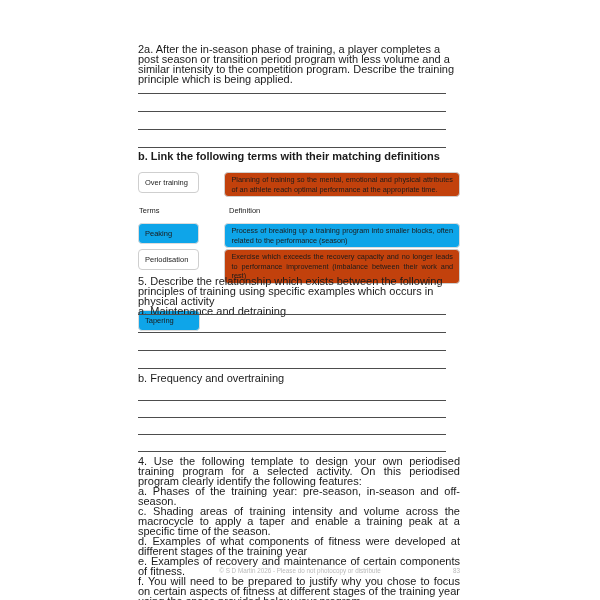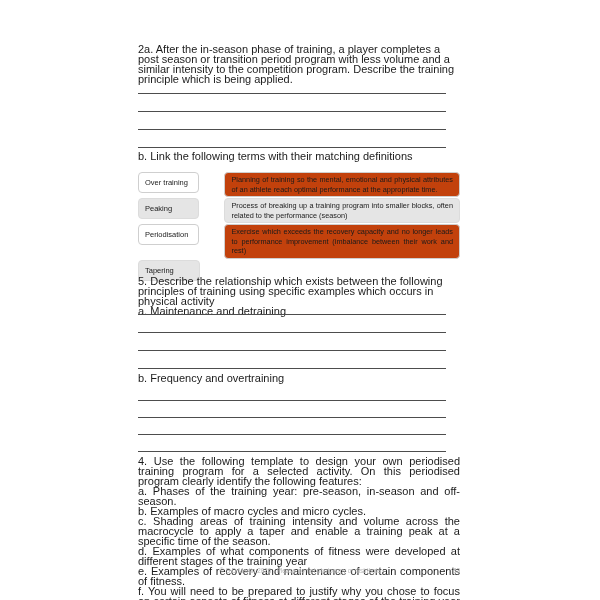--- a/index.html
+++ b/index.html
@@ -49,22 +49,23 @@
     min-height: 19px;
     padding: 2px 6px;
     border: 1px solid #cfcfcf;
     border-radius: 4px;
     background: #c2410c;
     font-size: 7.3px;
     line-height: 9.5px;
     text-align: justify;
   }
   .shaded {
-    background: #e5e5e5;
+    background: #0ea5e9;
     border-color: #dcdcdc;
+    margin-top: 25px;
   }
   .col-headers {
     display: flex;
     font-size: 7.5px;
     line-height: 10px;
   }
   .col-headers .terms-h { width: 90px; }
 
   .q4-item { text-align: justify; }
 
@@ -88,21 +89,21 @@
 
   <div class="abs bodytext" style="left:138px; top:44px; width:322px;">2a. After the in-season phase of training, a player completes a post season or transition period program with less volume and a similar intensity to the competition program. Describe the training principle which is being applied.</div>
 
   <div class="abs lines" style="left:138px; top:76px;">
     <div class="ans-line h17"></div>
     <div class="ans-line h17"></div>
     <div class="ans-line h17"></div>
     <div class="ans-line h17"></div>
   </div>
 
-  <div class="abs bodytext" style="left:138px; top:151px; width:322px;">b. Link the following terms with their matching definitions</div>
+  <div class="abs bodytext" style="left:138px; top:151px; width:322px;font-weight:bold;">b. Link the following terms with their matching definitions</div>
 
   <div class="abs col-headers" style="left:139px; top:162px; width:322px;margin-top:44px;">
     <div class="terms-h">Terms</div>
     <div>Definition</div>
   </div>
 
   <div class="abs" style="left:138px; top:172px; width:322px;">
     <div class="match-row">
       <div class="term-box">Over training</div>
       <div class="def-box">Planning of training so the mental, emotional and physical attributes of an athlete reach optimal performance at the appropriate time.</div>
@@ -137,21 +138,20 @@
   <div class="abs lines" style="left:138px; top:384px;">
     <div class="ans-line h16"></div>
     <div class="ans-line h16"></div>
     <div class="ans-line h16"></div>
     <div class="ans-line h16"></div>
   </div>
 
   <div class="abs bodytext" style="left:138px; top:456px; width:322px;">
     <div class="q4-item">4. Use the following template to design your own periodised training program for a selected activity. On this periodised program clearly identify the following features:</div>
     <div class="q4-item">a. Phases of the training year: pre-season, in-season and off-season.</div>
-    <div class="q4-item">b. Examples of macro cycles and micro cycles.</div>
     <div class="q4-item">c. Shading areas of training intensity and volume across the macrocycle to apply a taper and enable a training peak at a specific time of the season.</div>
     <div class="q4-item">d. Examples of what components of fitness were developed at different stages of the training year</div>
     <div class="q4-item">e. Examples of recovery and maintenance of certain components of fitness.</div>
     <div class="q4-item">f. You will need to be prepared to justify why you chose to focus on certain aspects of fitness at different stages of the training year using the space provided below your program.</div>
   </div>
 
   <div class="abs footer-center">© S D Martin 2026 - Please do not photocopy or distribute</div>
   <div class="abs page-num">83</div>
 
 </div>

